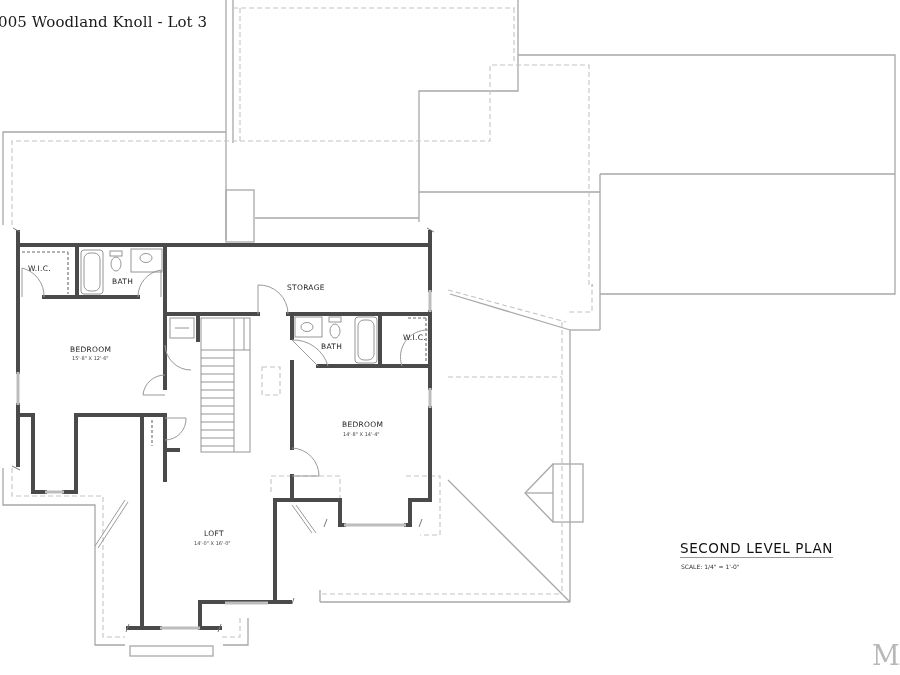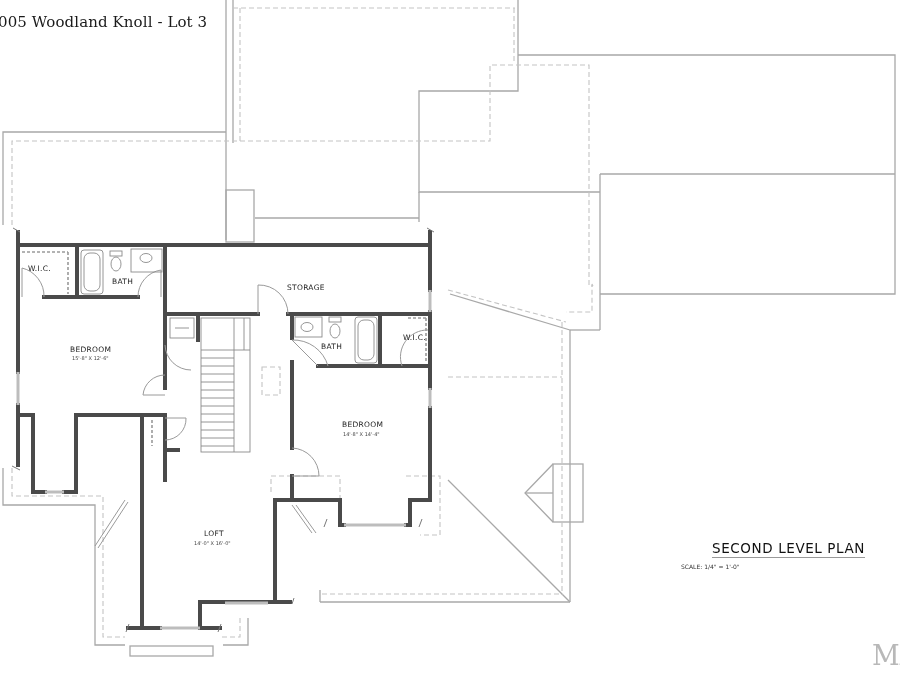--- a/index.html
+++ b/index.html
@@ -18,21 +18,21 @@
   .door { fill: none; stroke: #9a9a9a; stroke-width: 1; }
   .win { fill: none; stroke: #bdbdbd; stroke-width: 3; }
   .fix { fill: none; stroke: #8a8a8a; stroke-width: 0.9; }
   .dashfix { fill: none; stroke: #9a9a9a; stroke-width: 1.6; stroke-dasharray: 3 2; }
   .lbl {
     font-family: "DejaVu Sans", sans-serif; font-size: 7.5px; fill: #222;
     letter-spacing: 0.3px;
   }
   .dim { font-family: "DejaVu Sans", sans-serif; font-size: 5px; fill: #444; }
   .plan-title {
-    position: absolute; left: 712px; top: 540px;
+    position: absolute; left: 680px; top: 540px;
     font-family: "DejaVu Sans", sans-serif; font-size: 13.5px; color: #111;
     letter-spacing: 0.6px; border-bottom: 1px solid #999; padding-bottom: 1px;
     white-space: nowrap;
   }
   .plan-scale {
     position: absolute; left: 681px; top: 563px;
     font-family: "DejaVu Sans", sans-serif; font-size: 6px; color: #333;
     white-space: nowrap;
   }
   .watermark {

